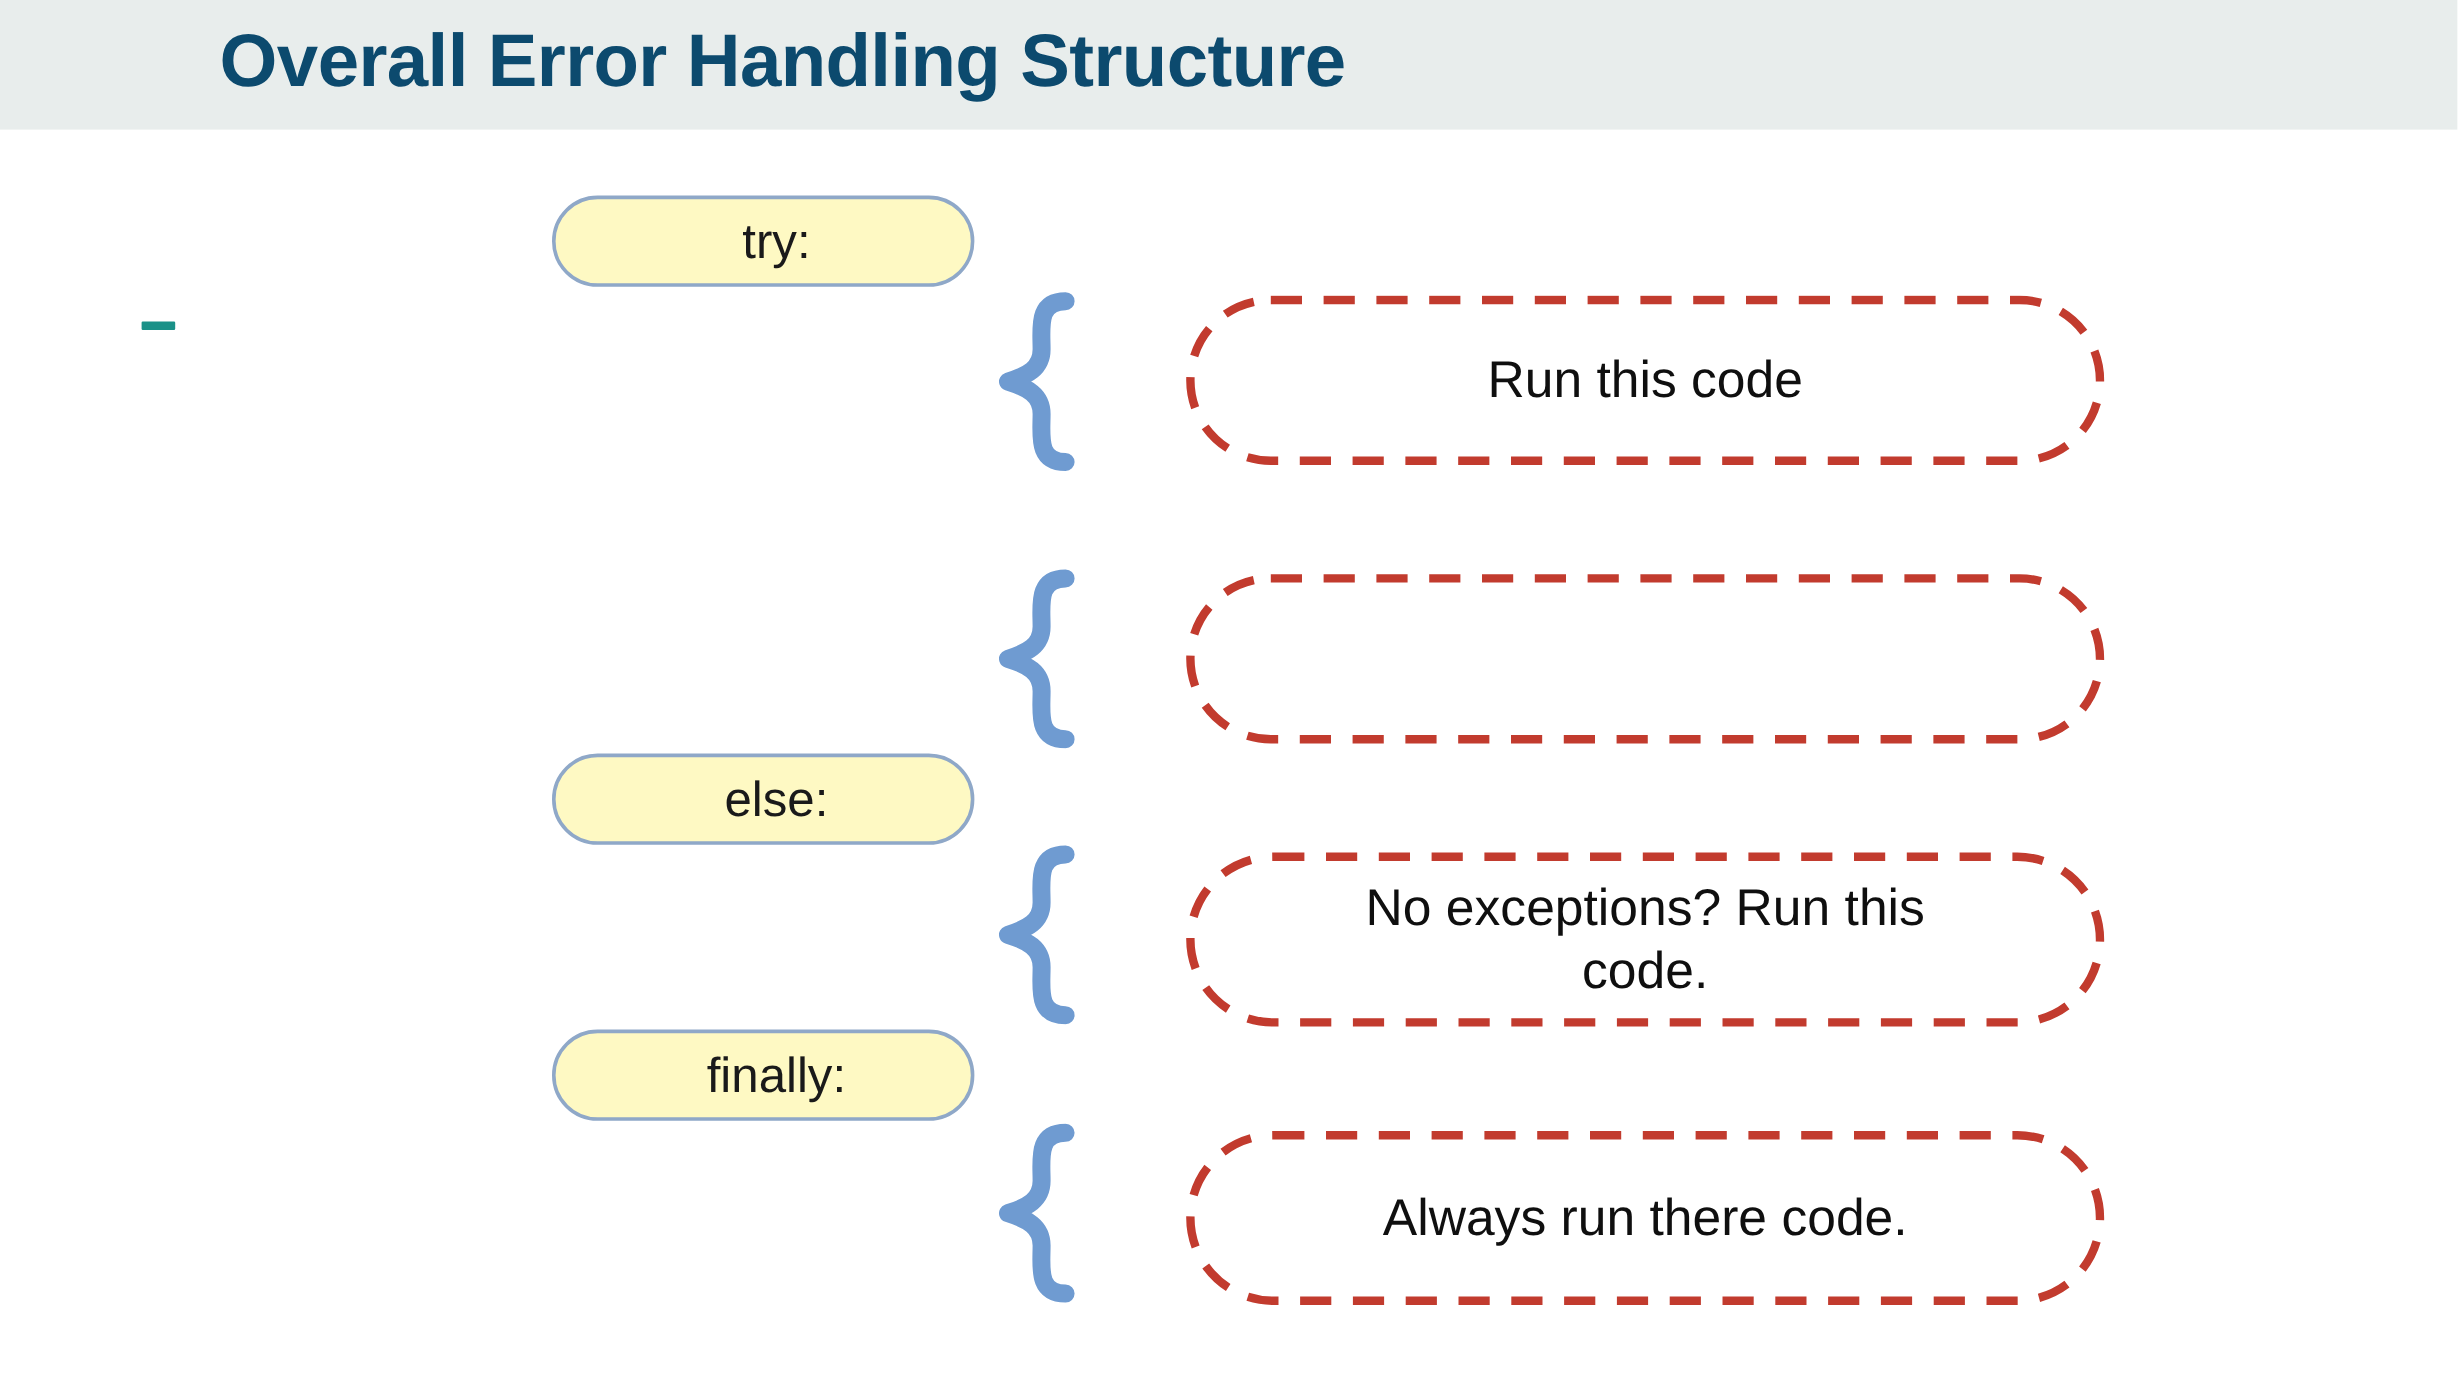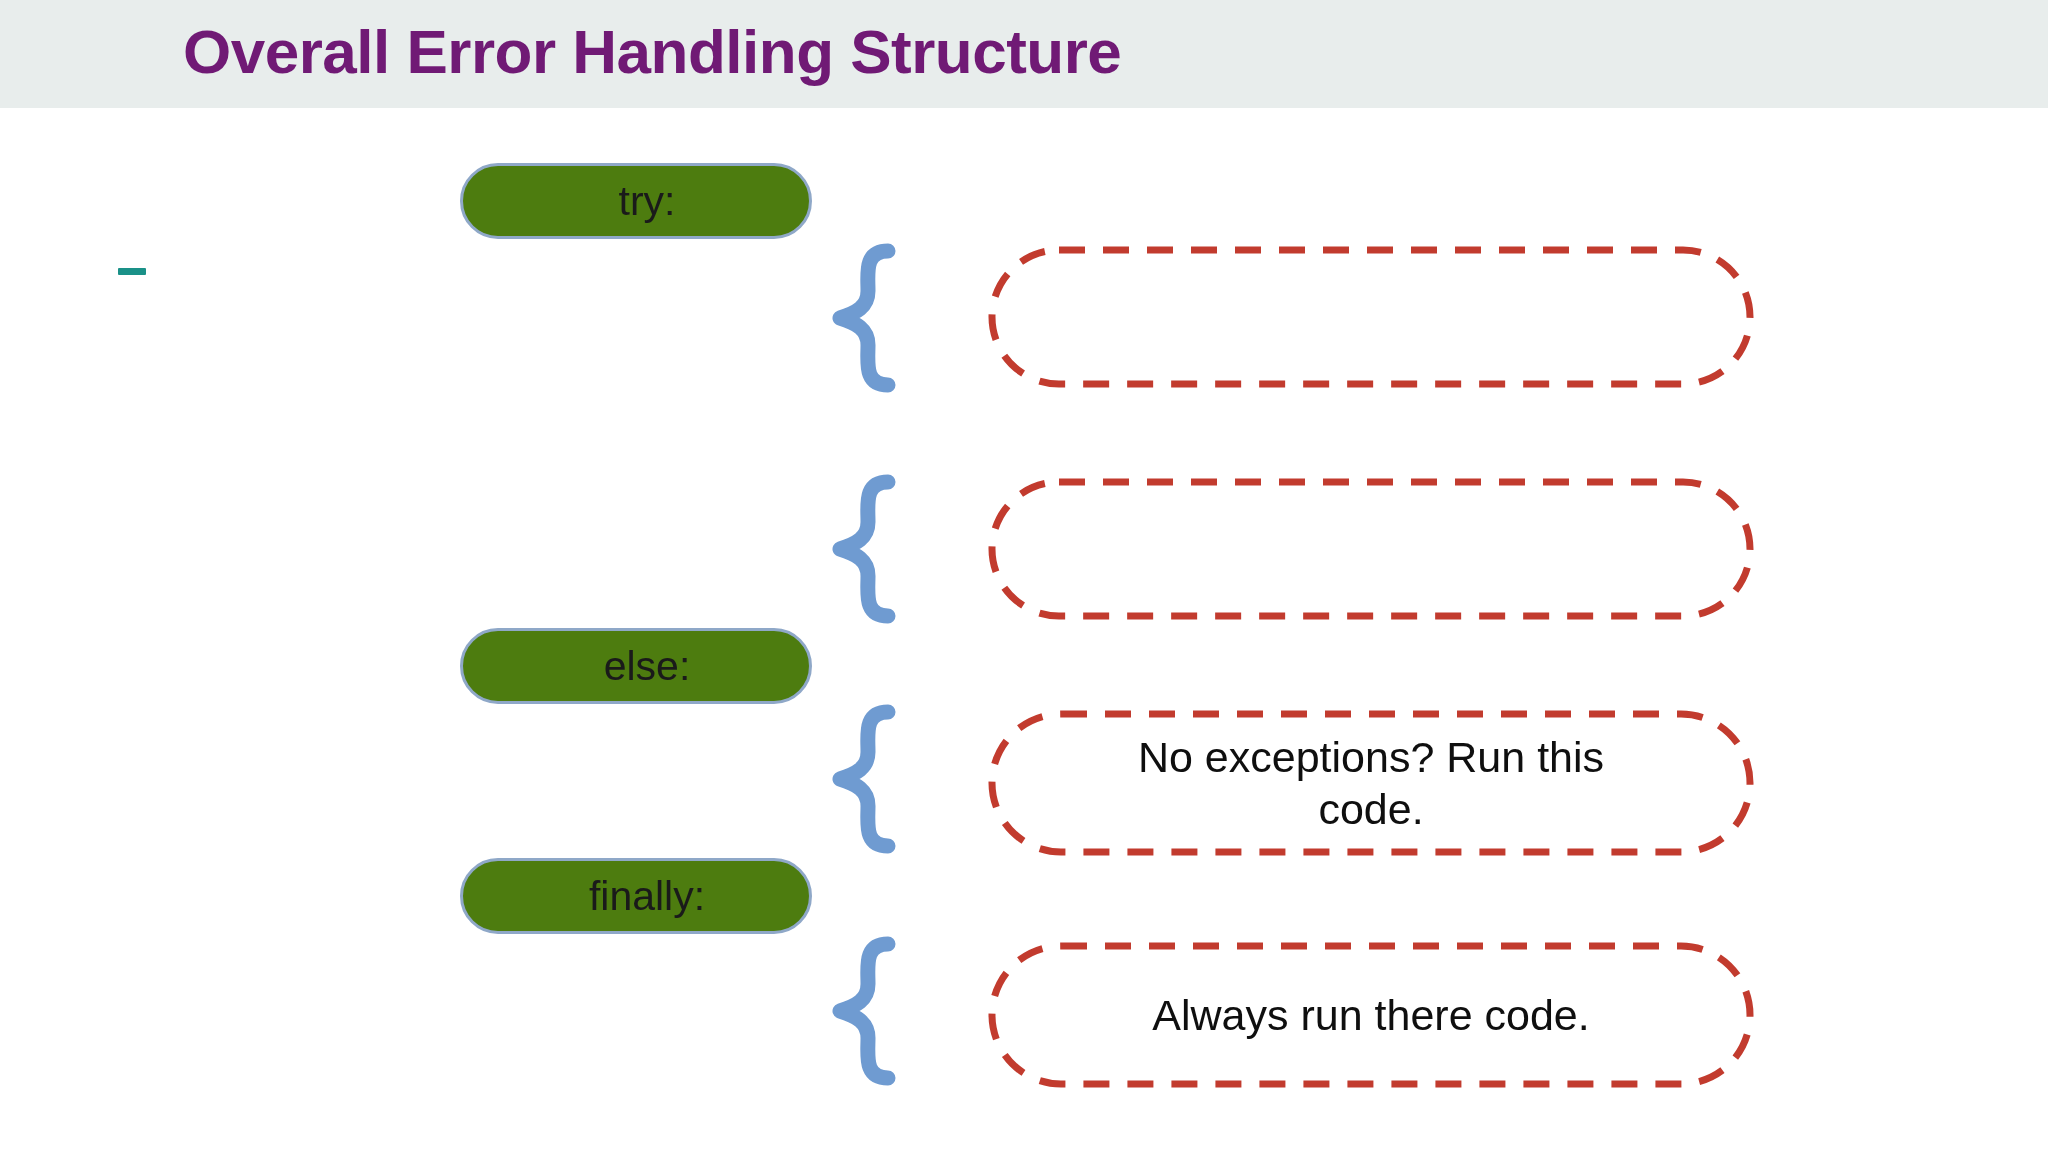--- a/index.html
+++ b/index.html
@@ -24,21 +24,21 @@
     height: 108px;
     background: #e8edec;
     box-sizing: border-box;
   }
   #page-title {
     position: absolute;
     left: 183px;
     top: 16px;
     font-size: 62px;
     font-weight: bold;
-    color: #701a75;
+    color: #0c4a6e;
     letter-spacing: -0.5px;
     white-space: nowrap;
     font-family: "Liberation Sans", sans-serif;
   }
 
   
   #teal-dash {
     position: absolute;
     left: 118px;
     top: 268px;
@@ -59,21 +59,21 @@
 
   
   .keyword-pill {
     position: absolute;
     left: 460px;
     width: 352px;
     height: 76px;
     box-sizing: border-box;
     border: 3px solid #8fa8c8;
     border-radius: 40px;
-    background: #4d7c0f;
+    background: #fef9c3;
     display: flex;
     align-items: center;
     justify-content: center;
   }
   .keyword-pill .pill-label {
     font-size: 41px;
     color: #1a1a1a;
     font-family: "Liberation Sans", sans-serif;
     line-height: 1;
     padding-left: 22px;
@@ -175,20 +175,21 @@
   <div class="brace" id="brace-4">
     <svg width="80" height="150" viewBox="0 0 80 150" aria-hidden="true">
       <path d="M60 8 C36 8 40 30 40 48 C40 64 28 70 12 75 C28 80 40 86 40 102 C40 120 36 142 60 142" fill="none" stroke="#6f9bd1" stroke-width="15" stroke-linecap="round" stroke-linejoin="round"></path>
     </svg>
   </div>
 
   <div class="desc-box" id="desc-1">
     <svg class="dash-frame" viewBox="0 0 766 142" preserveAspectRatio="none" aria-hidden="true">
       <rect x="4" y="4" width="758" height="134" rx="67" ry="67" fill="none" stroke="#c23b2e" stroke-width="7" stroke-dasharray="26 18" stroke-linecap="butt"></rect>
     </svg>
+    <div class="desc-text">Run this code</div>
   </div>
 
   <div class="desc-box" id="desc-2">
     <svg class="dash-frame" viewBox="0 0 766 142" preserveAspectRatio="none" aria-hidden="true">
       <rect x="4" y="4" width="758" height="134" rx="67" ry="67" fill="none" stroke="#c23b2e" stroke-width="7" stroke-dasharray="26 18" stroke-linecap="butt"></rect>
     </svg>
   </div>
 
   <div class="desc-box" id="desc-3">
     <svg class="dash-frame" viewBox="0 0 766 146" preserveAspectRatio="none" aria-hidden="true">

